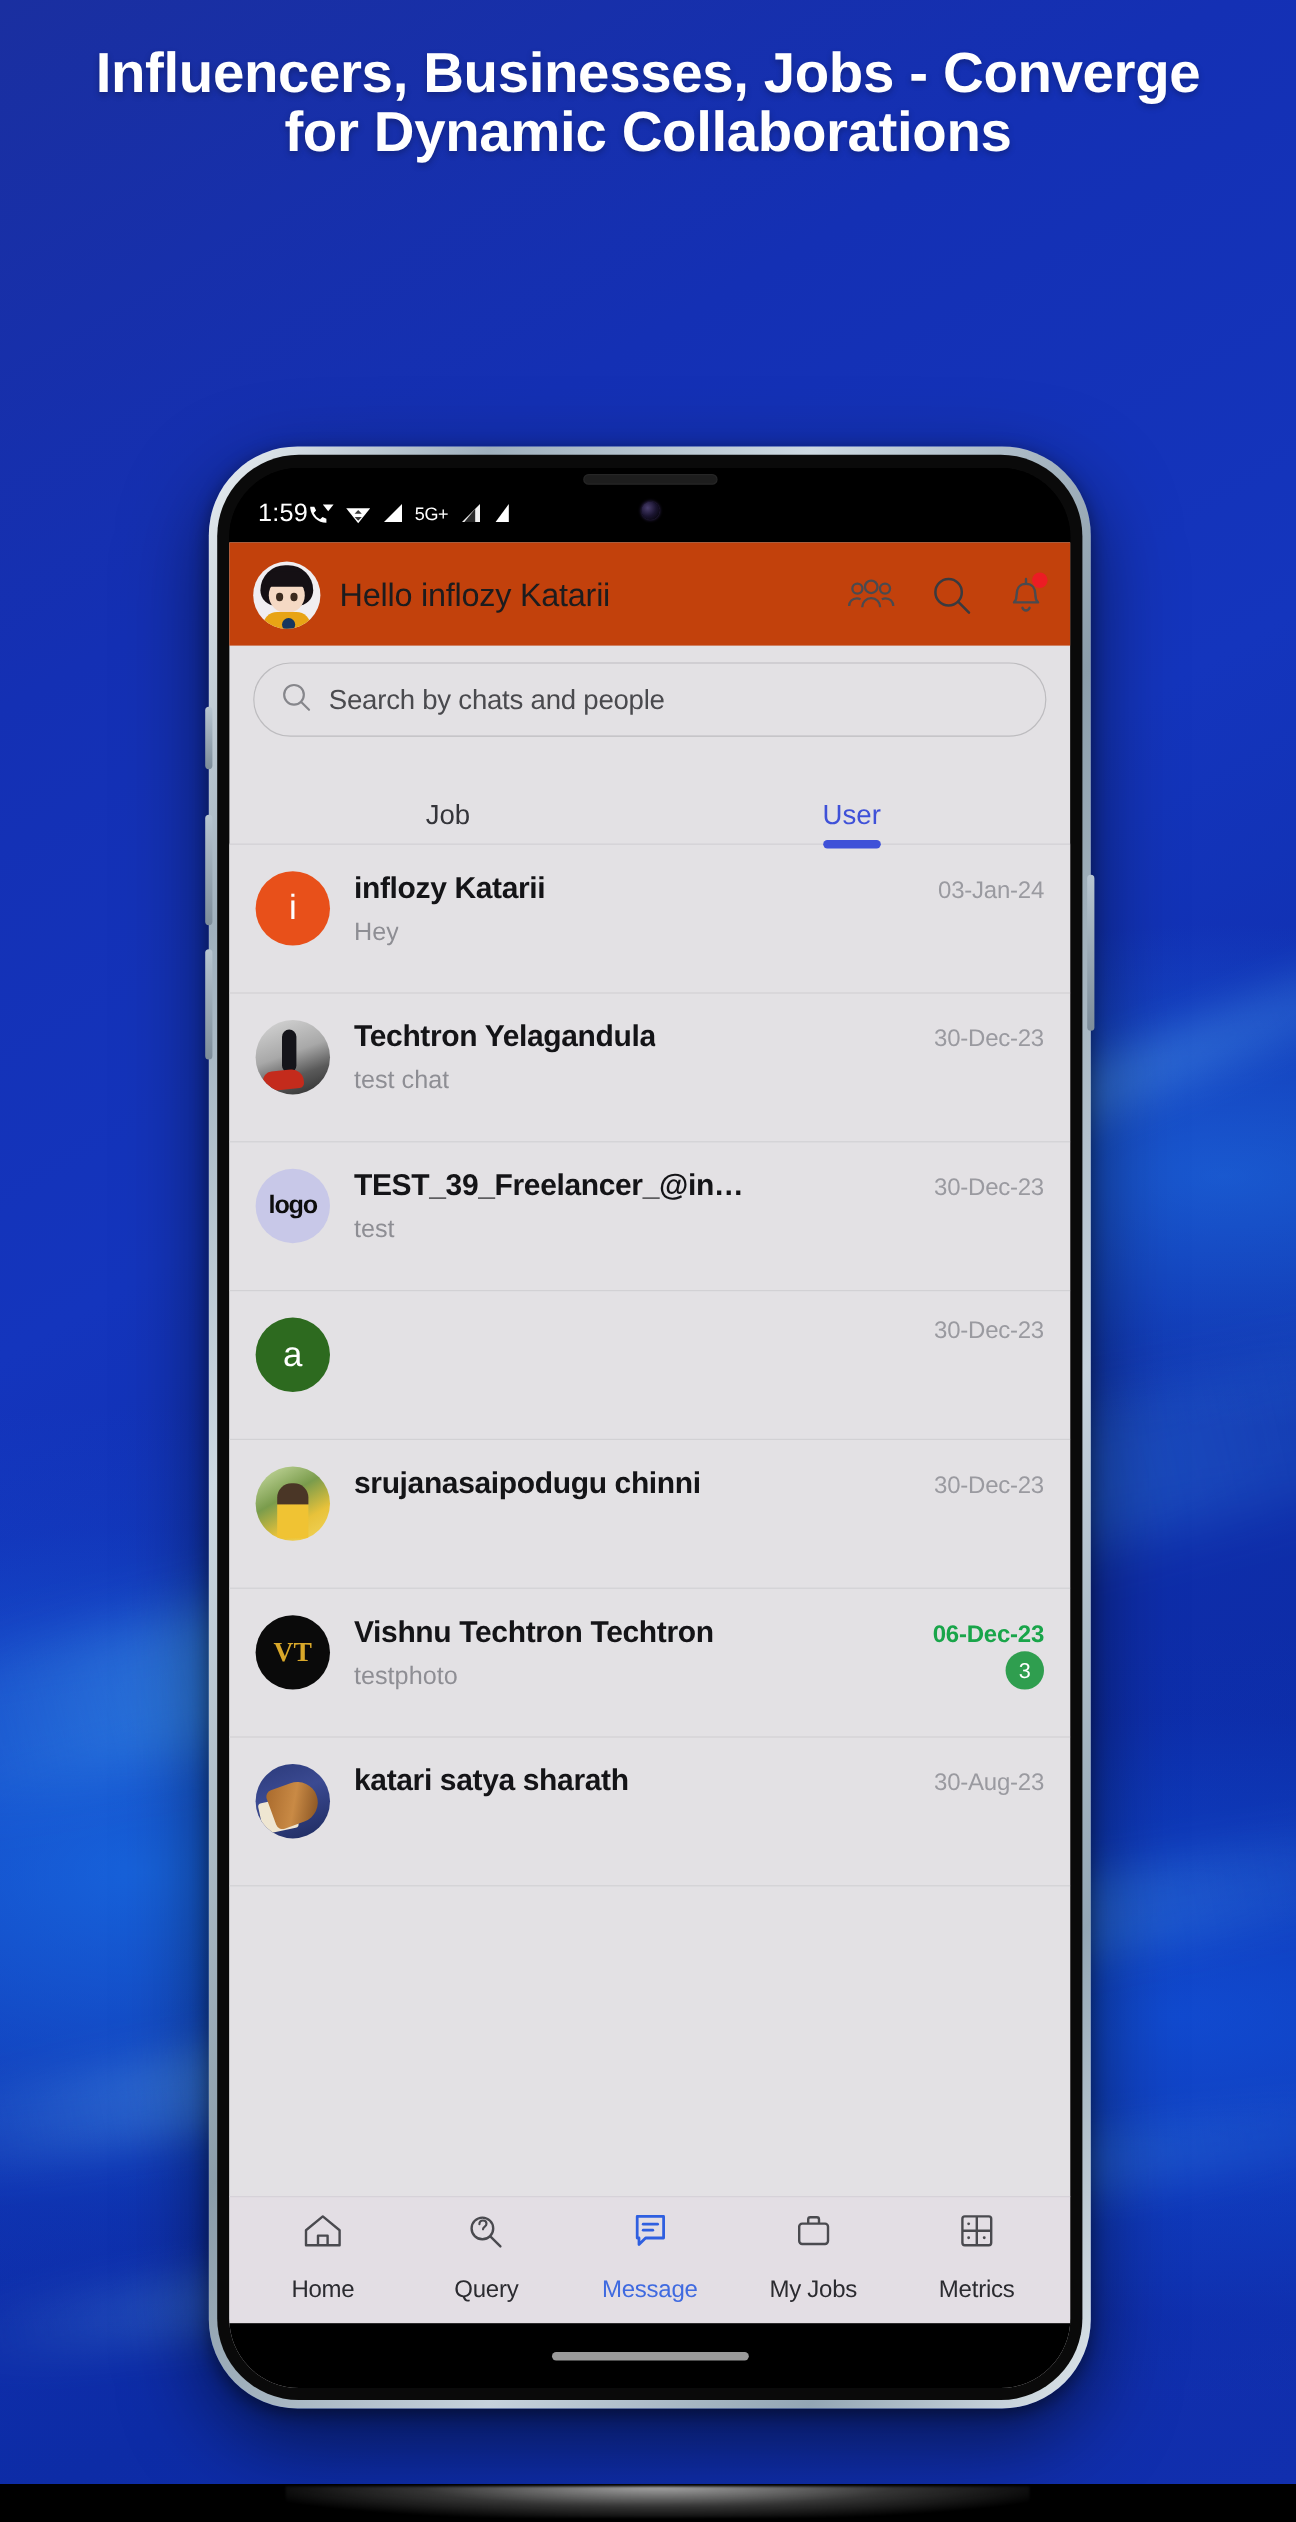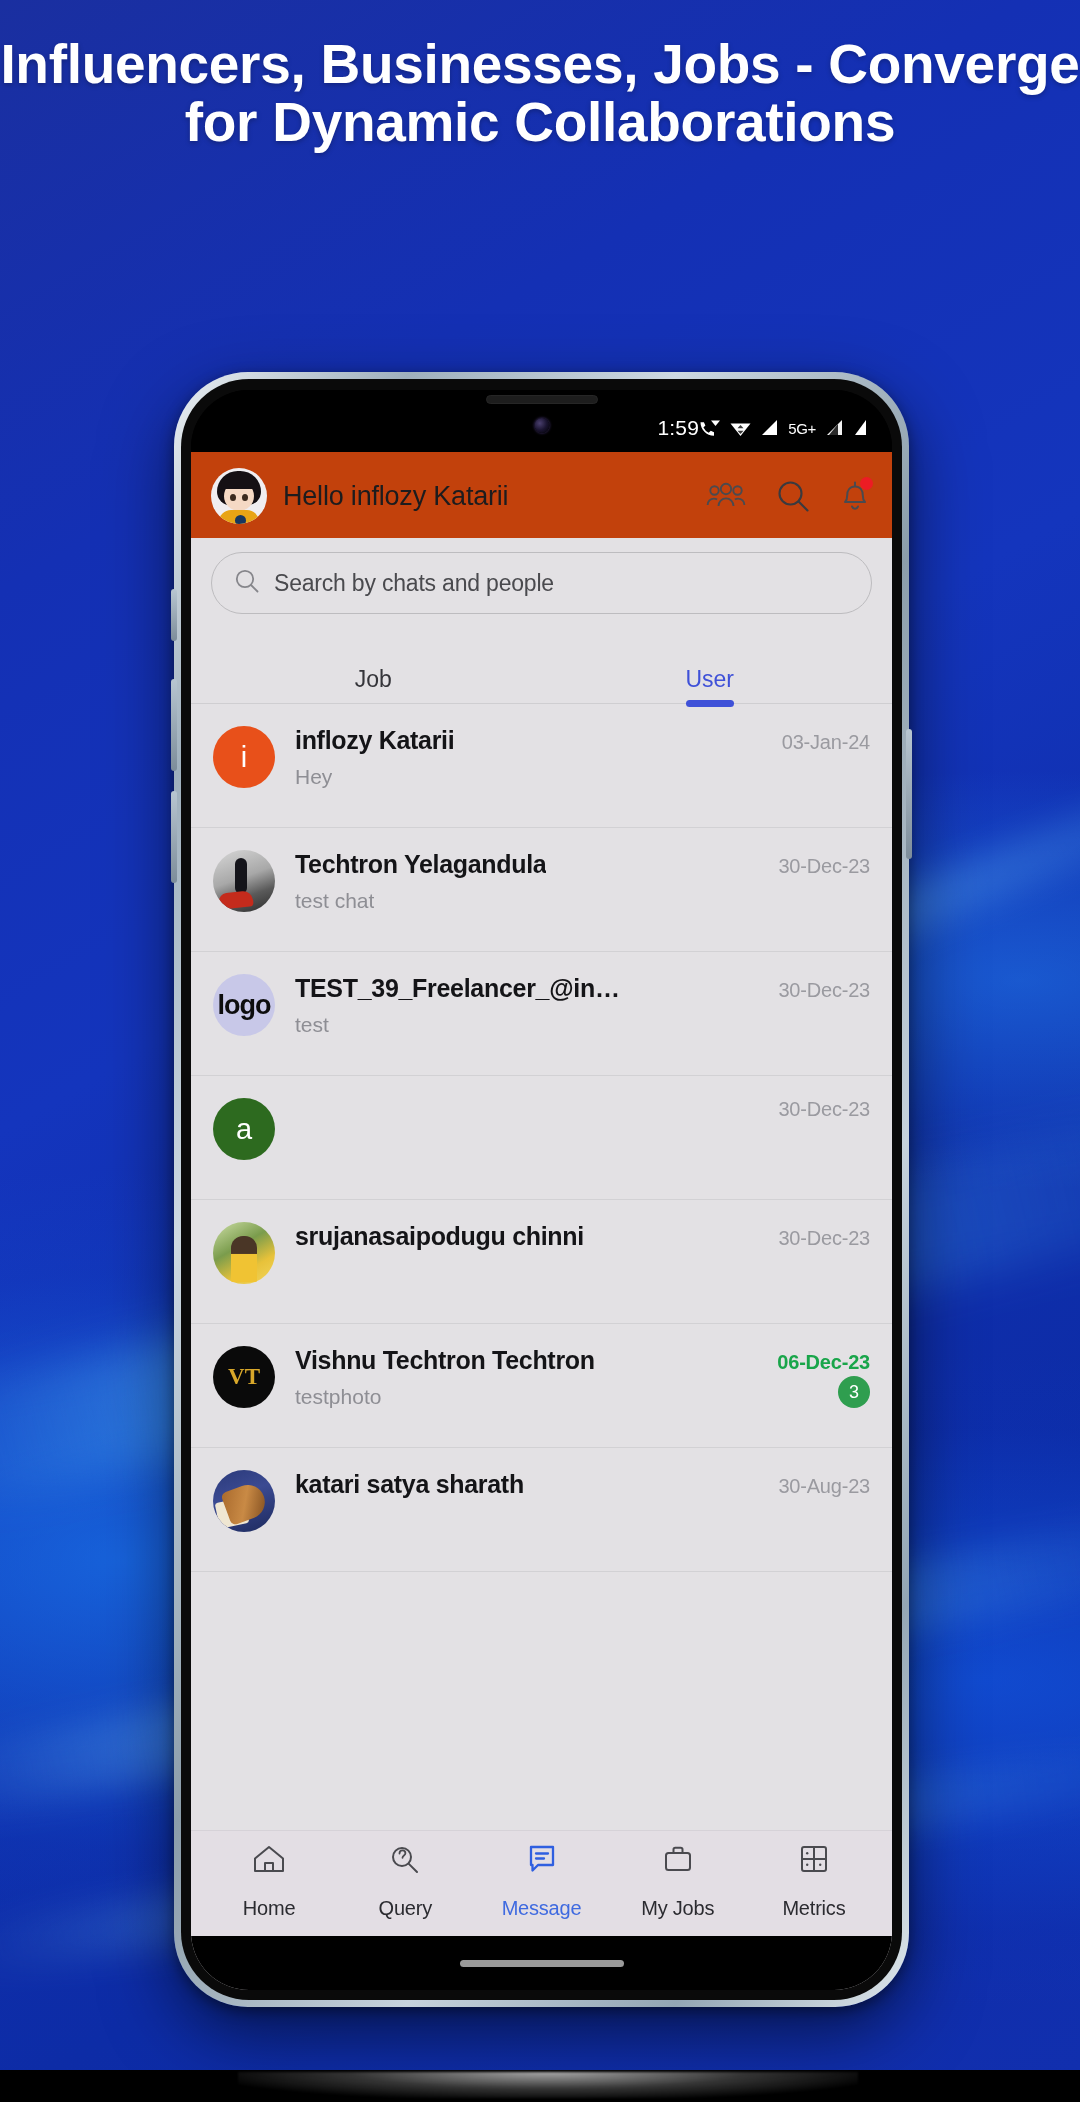--- a/index.html
+++ b/index.html
@@ -46,21 +46,21 @@
   .streak.s3 { left: 55%; top: 860px; width: 70%; height: 48px; transform: rotate(-22deg); opacity: .55; }
 
   
   #headline {
     position: absolute;
     left: 0; top: 36px;
     width: 1080px;
     text-align: center;
     color: #ffffff;
     font-weight: 700;
-    font-size: 55px;
+    font-size: 47px;
     line-height: 1.05;
     letter-spacing: -0.3px;
     text-shadow: 0 2px 5px rgba(0,0,0,0.25);
     z-index: 5;
   }
   #headline .line { display: block; }
 
   
   #phone {
     position: absolute;
@@ -101,21 +101,21 @@
     background: #000;
     overflow: hidden;
   }
   
   #notch-bar {
     position: relative;
     height: 62px;
     background: #000;
     display: flex;
     align-items: center;
-    justify-content: flex-end;
+    justify-content: flex-start;
     padding: 0 24px;
     color: #fff;
   }
   #earpiece {
     position: absolute;
     left: 50%; top: 5px;
     transform: translateX(-50%);
     width: 112px; height: 9px;
     border-radius: 5px;
     background: #1d1d1d;
@@ -277,21 +277,21 @@
   .chat-av.photo-1::after {
     content:""; position:absolute; left:6px; bottom:4px; width:34px; height:16px;
     background:#c42b1c; border-radius:8px 10px 4px 4px; transform: rotate(-6deg);
   }
   .chat-av.photo-1::before {
     content:""; position:absolute; left:22px; top:8px; width:12px; height:36px;
     background:#14141a; border-radius:6px;
   }
   .chat-av.photo-2 { background: #efeef2; }
   .chat-av.photo-2 .lg {
-    font-size: 27px; color:#0d0d0d; font-weight:700; letter-spacing:-1px;
+    font-size: 21px; color:#0d0d0d; font-weight:700; letter-spacing:-1px;
   }
   .chat-av.photo-3 { background: linear-gradient(150deg,#cfe0a8 0%,#7a9c4c 40%,#e8c23a 70%,#f2d65e 100%); }
   .chat-av.photo-3::after {
     content:""; position:absolute; left:18px; top:14px; width:26px; height:46px;
     background: linear-gradient(180deg,#4a3626 0%,#4a3626 38%,#f0c333 39%,#f0c333 100%);
     border-radius: 12px 12px 0 0;
   }
   .chat-av.photo-4 { background:#0a0a0a; }
   .chat-av.photo-4 .vt {
     font-size: 23px; color:#d9a82a; font-weight:700; font-family:"Liberation Serif", serif;

